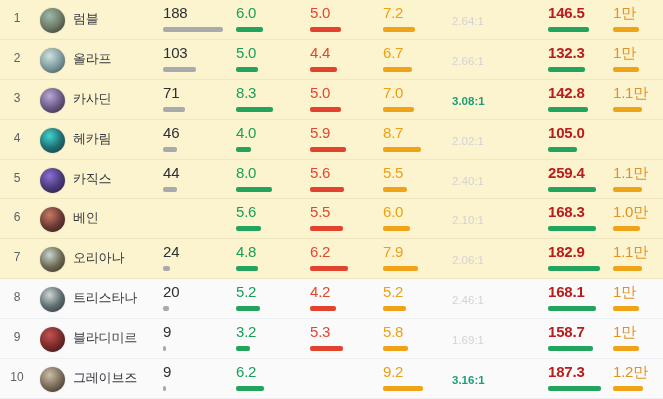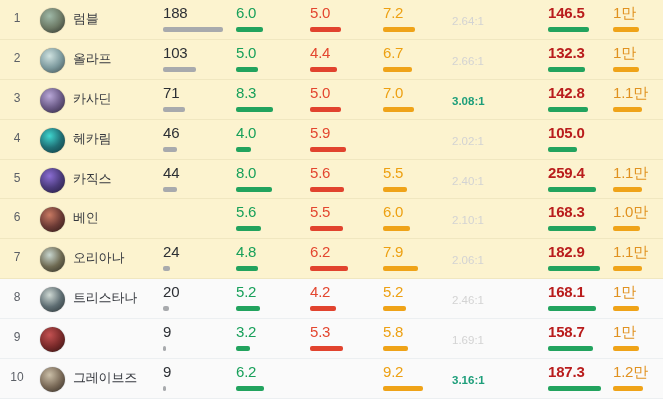--- a/index.html
+++ b/index.html
@@ -293,20 +293,26 @@
         <span class="track">
           <b style="width: 22%;"></b>
         </span>
       </div>
       <div class="cell c-deaths">
         <span class="val">5.9</span>
         <span class="track">
           <b style="width: 53%;"></b>
         </span>
       </div>
+      <div class="cell c-assist">
+        <span class="val">8.7</span>
+        <span class="track">
+          <b style="width: 56%;"></b>
+        </span>
+      </div>
       <div class="cell c-cs">
         <span class="val">105.0</span>
         <span class="track">
           <b style="width: 43%;"></b>
         </span>
       </div>
       <div class="c-ratio">2.02:1</div>
     </div>
     <div class="row">
       <div class="rank">5</div>
@@ -476,20 +482,21 @@
           <b style="width: 56%;"></b>
         </span>
       </div>
       <div class="c-ratio">2.46:1</div>
     </div>
     <div class="row alt">
       <div class="rank">9</div>
       <div class="portrait">
         <i style="background: radial-gradient(circle at 38% 32%, rgb(196, 82, 82) 0%, rgb(122, 42, 42) 52%, rgb(44, 16, 16) 100%);"></i>
       </div>
+      <div class="cname">블라디미르</div>
       <div class="cell c-games">
         <span class="val">9</span>
         <span class="track">
           <b style="width: 4%;"></b>
         </span>
       </div>
       <div class="cell c-kills">
         <span class="val">3.2</span>
         <span class="track">
           <b style="width: 21%;"></b>

